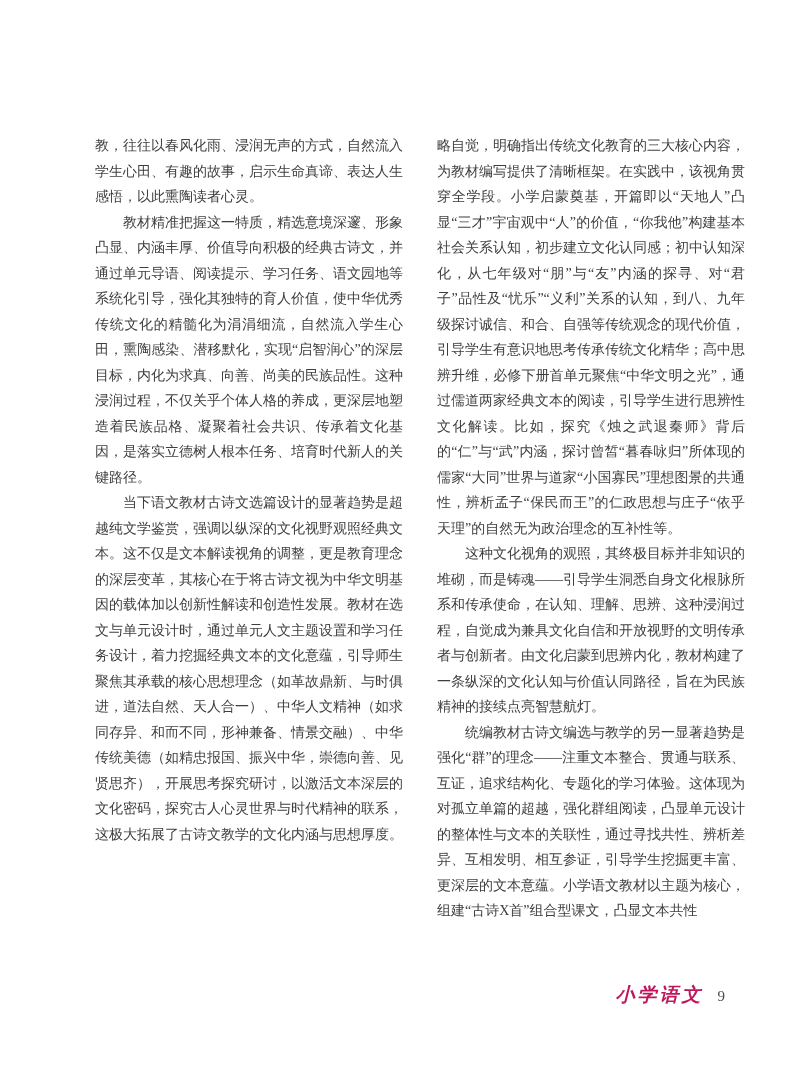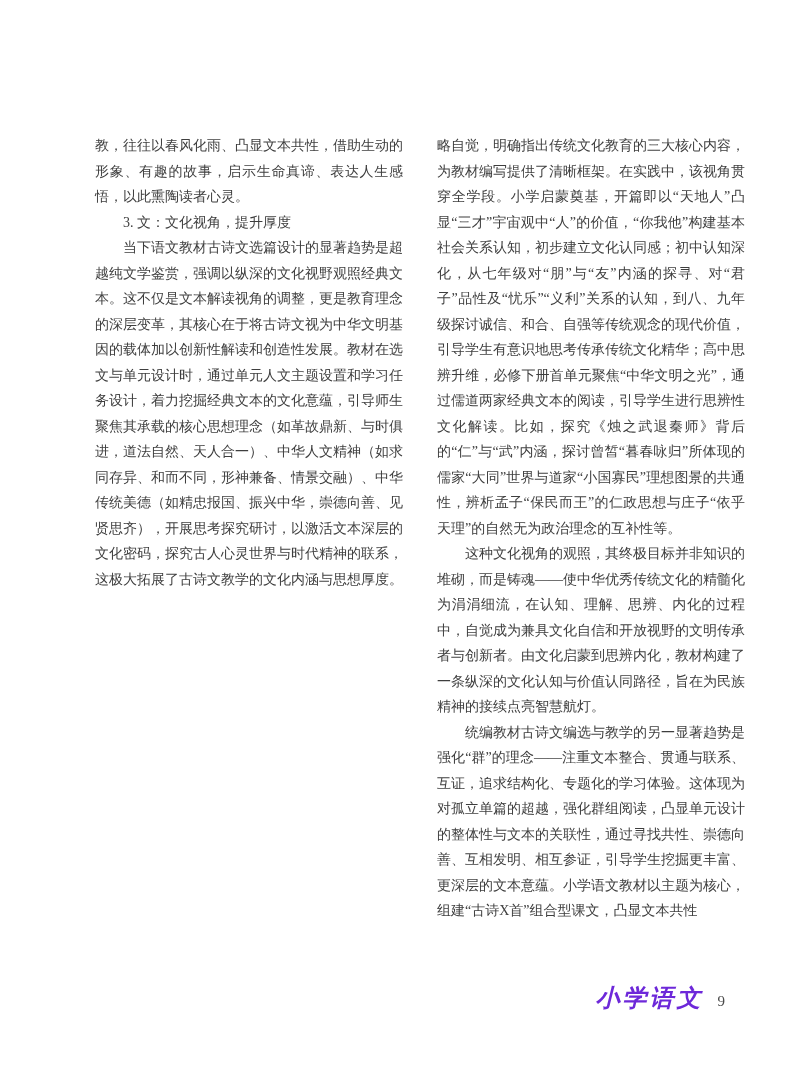--- a/index.html
+++ b/index.html
@@ -40,40 +40,40 @@
     top: 982px;
     left: 0;
     width: 725px;
     text-align: right;
     white-space: nowrap;
   }
   .journal-name {
     font-family: "DejaVu Serif", serif;
     font-style: italic;
     font-weight: bold;
-    font-size: 24px;
-    color: #6d28d9;
+    font-size: 19px;
+    color: #be185d;
     letter-spacing: 3px;
     margin-right: 14px;
   }
   .page-number {
     font-size: 15px;
     color: #4a4a4a;
   }
 </style>
 </head>
 <body>
 
 <div class="page">
   <div class="column column-left" id="col-left">
-      <p class="">教，往往以春风化雨、凸显文本共性，借助生动的形象、有趣的故事，启示生命真谛、表达人生感悟，以此熏陶读者心灵。</p>
-      <p class="indent heading">3. 文：文化视角，提升厚度</p>
+      <p class="">教，往往以春风化雨、浸润无声的方式，自然流入学生心田、有趣的故事，启示生命真谛、表达人生感悟，以此熏陶读者心灵。</p>
+      <p class="indent ">教材精准把握这一特质，精选意境深邃、形象凸显、内涵丰厚、价值导向积极的经典古诗文，并通过单元导语、阅读提示、学习任务、语文园地等系统化引导，强化其独特的育人价值，使中华优秀传统文化的精髓化为涓涓细流，自然流入学生心田，熏陶感染、潜移默化，实现“启智润心”的深层目标，内化为求真、向善、尚美的民族品性。这种浸润过程，不仅关乎个体人格的养成，更深层地塑造着民族品格、凝聚着社会共识、传承着文化基因，是落实立德树人根本任务、培育时代新人的关键路径。</p>
       <p class="indent ">当下语文教材古诗文选篇设计的显著趋势是超越纯文学鉴赏，强调以纵深的文化视野观照经典文本。这不仅是文本解读视角的调整，更是教育理念的深层变革，其核心在于将古诗文视为中华文明基因的载体加以创新性解读和创造性发展。教材在选文与单元设计时，通过单元人文主题设置和学习任务设计，着力挖掘经典文本的文化意蕴，引导师生聚焦其承载的核心思想理念（如革故鼎新、与时俱进，道法自然、天人合一）、中华人文精神（如求同存异、和而不同，形神兼备、情景交融）、中华传统美德（如精忠报国、振兴中华，崇德向善、见贤思齐），开展思考探究研讨，以激活文本深层的文化密码，探究古人心灵世界与时代精神的联系，这极大拓展了古诗文教学的文化内涵与思想厚度。</p>
     </div>
   <div class="column column-right" id="col-right">
       <p class="">略自觉，明确指出传统文化教育的三大核心内容，为教材编写提供了清晰框架。在实践中，该视角贯穿全学段。小学启蒙奠基，开篇即以“天地人”凸显“三才”宇宙观中“人”的价值，“你我他”构建基本社会关系认知，初步建立文化认同感；初中认知深化，从七年级对“朋”与“友”内涵的探寻、对“君子”品性及“忧乐”“义利”关系的认知，到八、九年级探讨诚信、和合、自强等传统观念的现代价值，引导学生有意识地思考传承传统文化精华；高中思辨升维，必修下册首单元聚焦“中华文明之光”，通过儒道两家经典文本的阅读，引导学生进行思辨性文化解读。比如，探究《烛之武退秦师》背后的“仁”与“武”内涵，探讨曾皙“暮春咏归”所体现的儒家“大同”世界与道家“小国寡民”理想图景的共通性，辨析孟子“保民而王”的仁政思想与庄子“依乎天理”的自然无为政治理念的互补性等。</p>
-      <p class="indent ">这种文化视角的观照，其终极目标并非知识的堆砌，而是铸魂——使中华优秀传统文化的精髓化为涓涓细流，在认知、理解、思辨、内化的过程中，自觉成为兼具文化自信和开放视野的文明传承者与创新者。由文化启蒙到思辨内化，教材构建了一条纵深的文化认知与价值认同路径，旨在为民族精神的接续点亮智慧航灯。</p>
-      <p class="indent ">统编教材古诗文编选与教学的另一显著趋势是强化“群”的理念——注重文本整合、贯通与联系、互证，追求结构化、专题化的学习体验。这体现为对孤立单篇的超越，强化群组阅读，凸显单元设计的整体性与文本的关联性，通过寻找共性、崇德向善、互相发明、相互参证，引导学生挖掘更丰富、更深层的文本意蕴。小学语文教材以主题为核心，组建“古诗X首”组合型课文，凸显文本共性</p>
+      <p class="indent ">这种文化视角的观照，其终极目标并非知识的堆砌，而是铸魂——引导学生洞悉自身文化根脉所系和传承使命，在认知、理解、思辨、这种浸润过程，自觉成为兼具文化自信和开放视野的文明传承者与创新者。由文化启蒙到思辨内化，教材构建了一条纵深的文化认知与价值认同路径，旨在为民族精神的接续点亮智慧航灯。</p>
+      <p class="indent ">统编教材古诗文编选与教学的另一显著趋势是强化“群”的理念——注重文本整合、贯通与联系、互证，追求结构化、专题化的学习体验。这体现为对孤立单篇的超越，强化群组阅读，凸显单元设计的整体性与文本的关联性，通过寻找共性、辨析差异、互相发明、相互参证，引导学生挖掘更丰富、更深层的文本意蕴。小学语文教材以主题为核心，组建“古诗X首”组合型课文，凸显文本共性</p>
     </div>
   <div class="footer">
     <span class="journal-name">小学语文</span><span class="page-number">9</span>
   </div>
 </div>
 
 </body></html>

